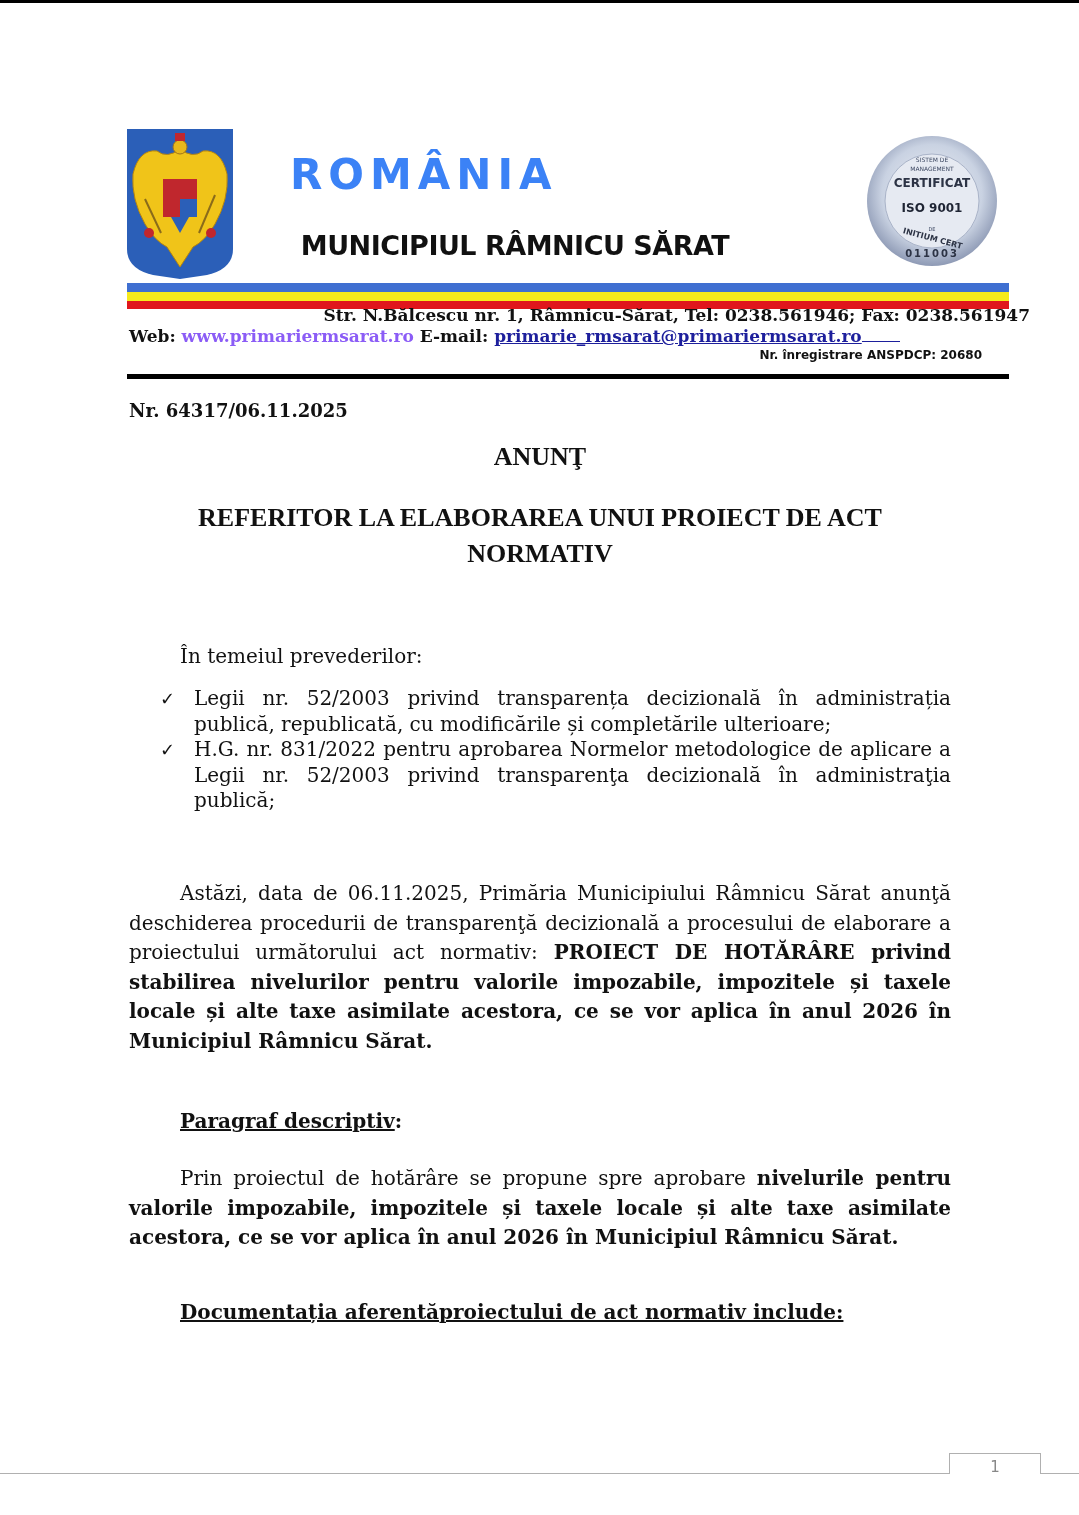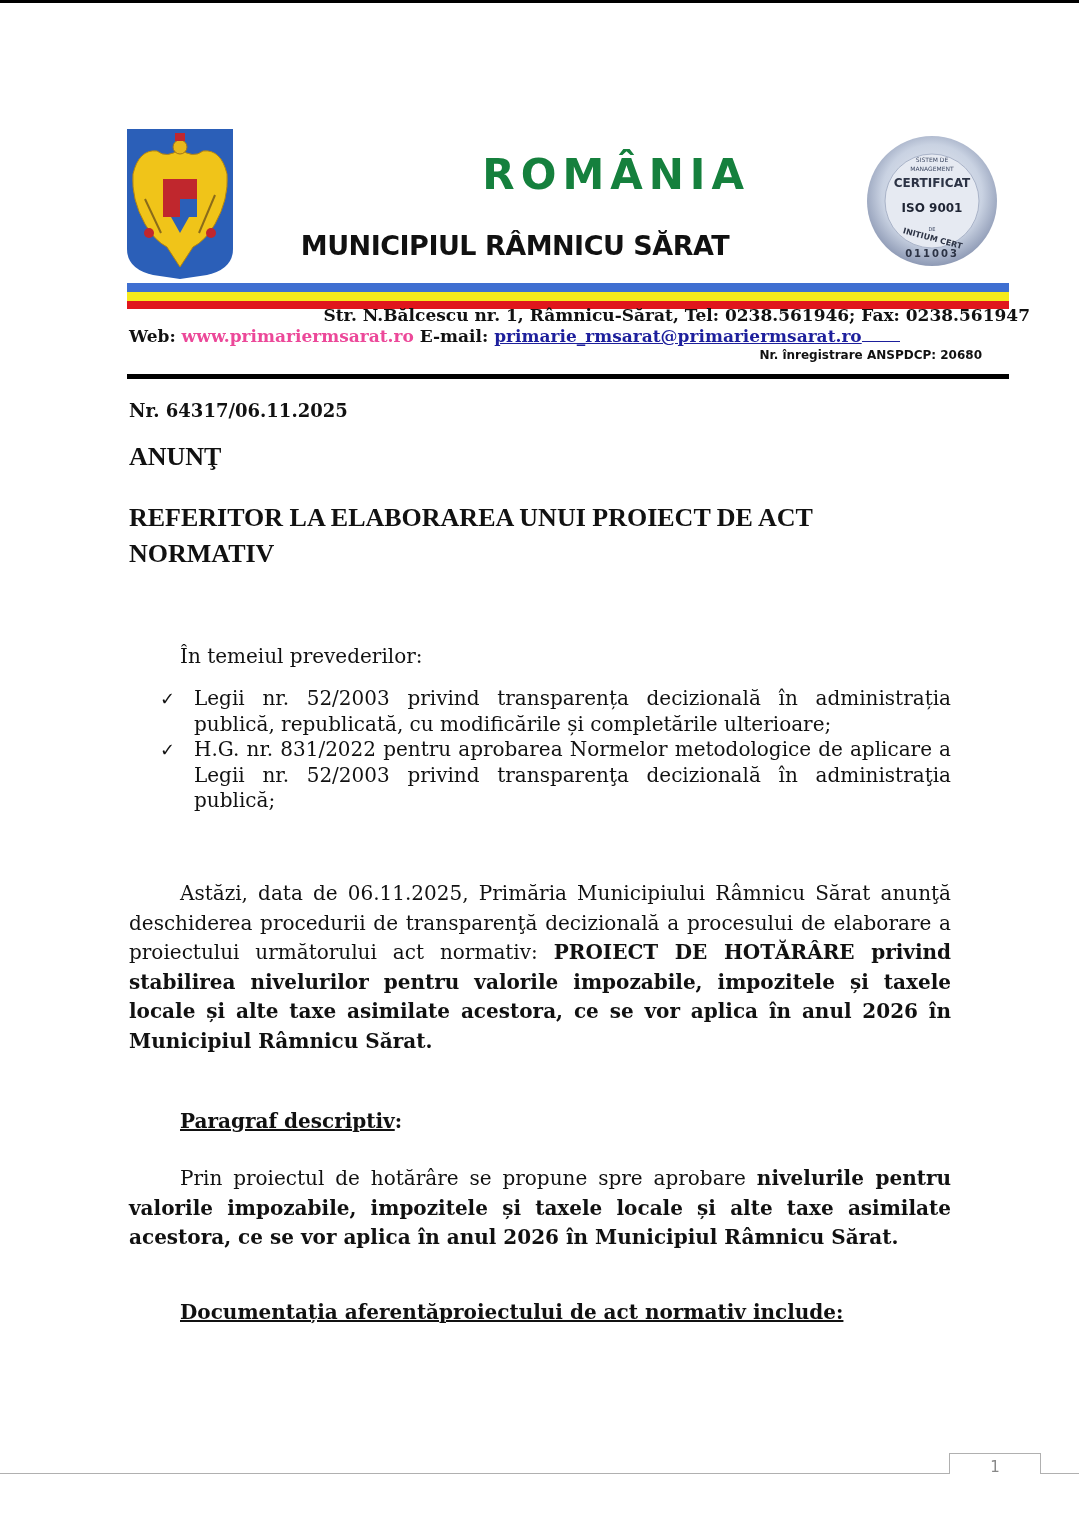--- a/index.html
+++ b/index.html
@@ -2,39 +2,39 @@
 <html><head>
 <meta charset="utf-8">
 <style>
   html, body { margin: 0; padding: 0; background: #ffffff; }
   body { width: 1079px; height: 1515px; position: relative; overflow: hidden; font-family: "DejaVu Serif", serif; color: #111; }
   .topbar { position: absolute; left: 0; top: 0; width: 1079px; height: 3px; background: #000; }
 
   .crest { position: absolute; left: 127px; top: 129px; width: 106px; height: 150px; }
   .cert { position: absolute; left: 866px; top: 135px; width: 132px; height: 132px; }
 
-  .title-ro { position: absolute; left: 290px; top: 150px; width: 460px; text-align: right; font-family: "DejaVu Sans", sans-serif; font-weight: bold; font-size: 42px; letter-spacing: 6px; color: #15803d; }
+  .title-ro { position: absolute; left: 290px; top: 150px; width: 460px; text-align: left; font-family: "DejaVu Sans", sans-serif; font-weight: bold; font-size: 42px; letter-spacing: 6px; color: #3b82f6; }
   .title-mun { position: absolute; left: 260px; top: 230px; width: 510px; text-align: center; font-family: "DejaVu Sans", sans-serif; font-weight: bold; font-size: 27px; letter-spacing: -0.5px; color: #111; }
 
   .flag { position: absolute; left: 127px; width: 882px; }
   .flag.blue { top: 283px; height: 9px; background: #3f6fd1; }
   .flag.yellow { top: 292px; height: 9px; background: #f6ea1c; }
   .flag.red { top: 301px; height: 8px; background: #e0161c; }
 
   .addr { position: absolute; left: 127px; width: 882px; font-family: "DejaVu Serif", serif; font-weight: bold; font-size: 17px; white-space: nowrap; color: #111; }
   .addr1 { top: 305px; text-align: right; left: 148px; }
   .addr2 { top: 326px; left: 129px; }
-  .addr2 .link { color: #ec4899; }
+  .addr2 .link { color: #8b5cf6; }
   .addr2 .email { color: #1d1f9c; text-decoration: underline; }
   .addr2 .pad { display: inline-block; width: 38px; border-bottom: 1px solid #1d1f9c; height: 14px; vertical-align: baseline; }
   .addr3 { top: 348px; text-align: right; font-family: "DejaVu Sans", sans-serif; font-size: 12px; left: 100px; }
   .sepline { position: absolute; left: 127px; top: 374px; width: 882px; height: 5px; background: #000; }
 
   .regnr { position: absolute; left: 129px; top: 400px; font-weight: bold; font-size: 18px; }
-  .heading { position: absolute; left: 129px; width: 822px; font-family: "Liberation Serif", serif; font-weight: bold; color: #111; }
+  .heading { position: absolute; left: 129px; width: 822px; text-align: center; font-family: "Liberation Serif", serif; font-weight: bold; color: #111; }
   .h-anunt { top: 442px; font-size: 26px; }
   .h-ref { top: 500px; font-size: 26px; line-height: 36px; }
 
   .p { position: absolute; left: 129px; width: 822px; font-size: 20px; line-height: 29.5px; text-align: justify; text-align-last: left; }
   .intro { top: 642px; left: 180px; }
   .list { position: absolute; left: 160px; top: 686px; width: 791px; font-size: 20px; line-height: 25.5px; }
   .li { position: relative; padding-left: 34px; text-align: justify; text-align-last: left; }
   .li .chk { position: absolute; left: 0; top: 0; font-size: 18px; }
   .body1 { top: 879px; }
   .indent { display: inline-block; width: 51px; }

